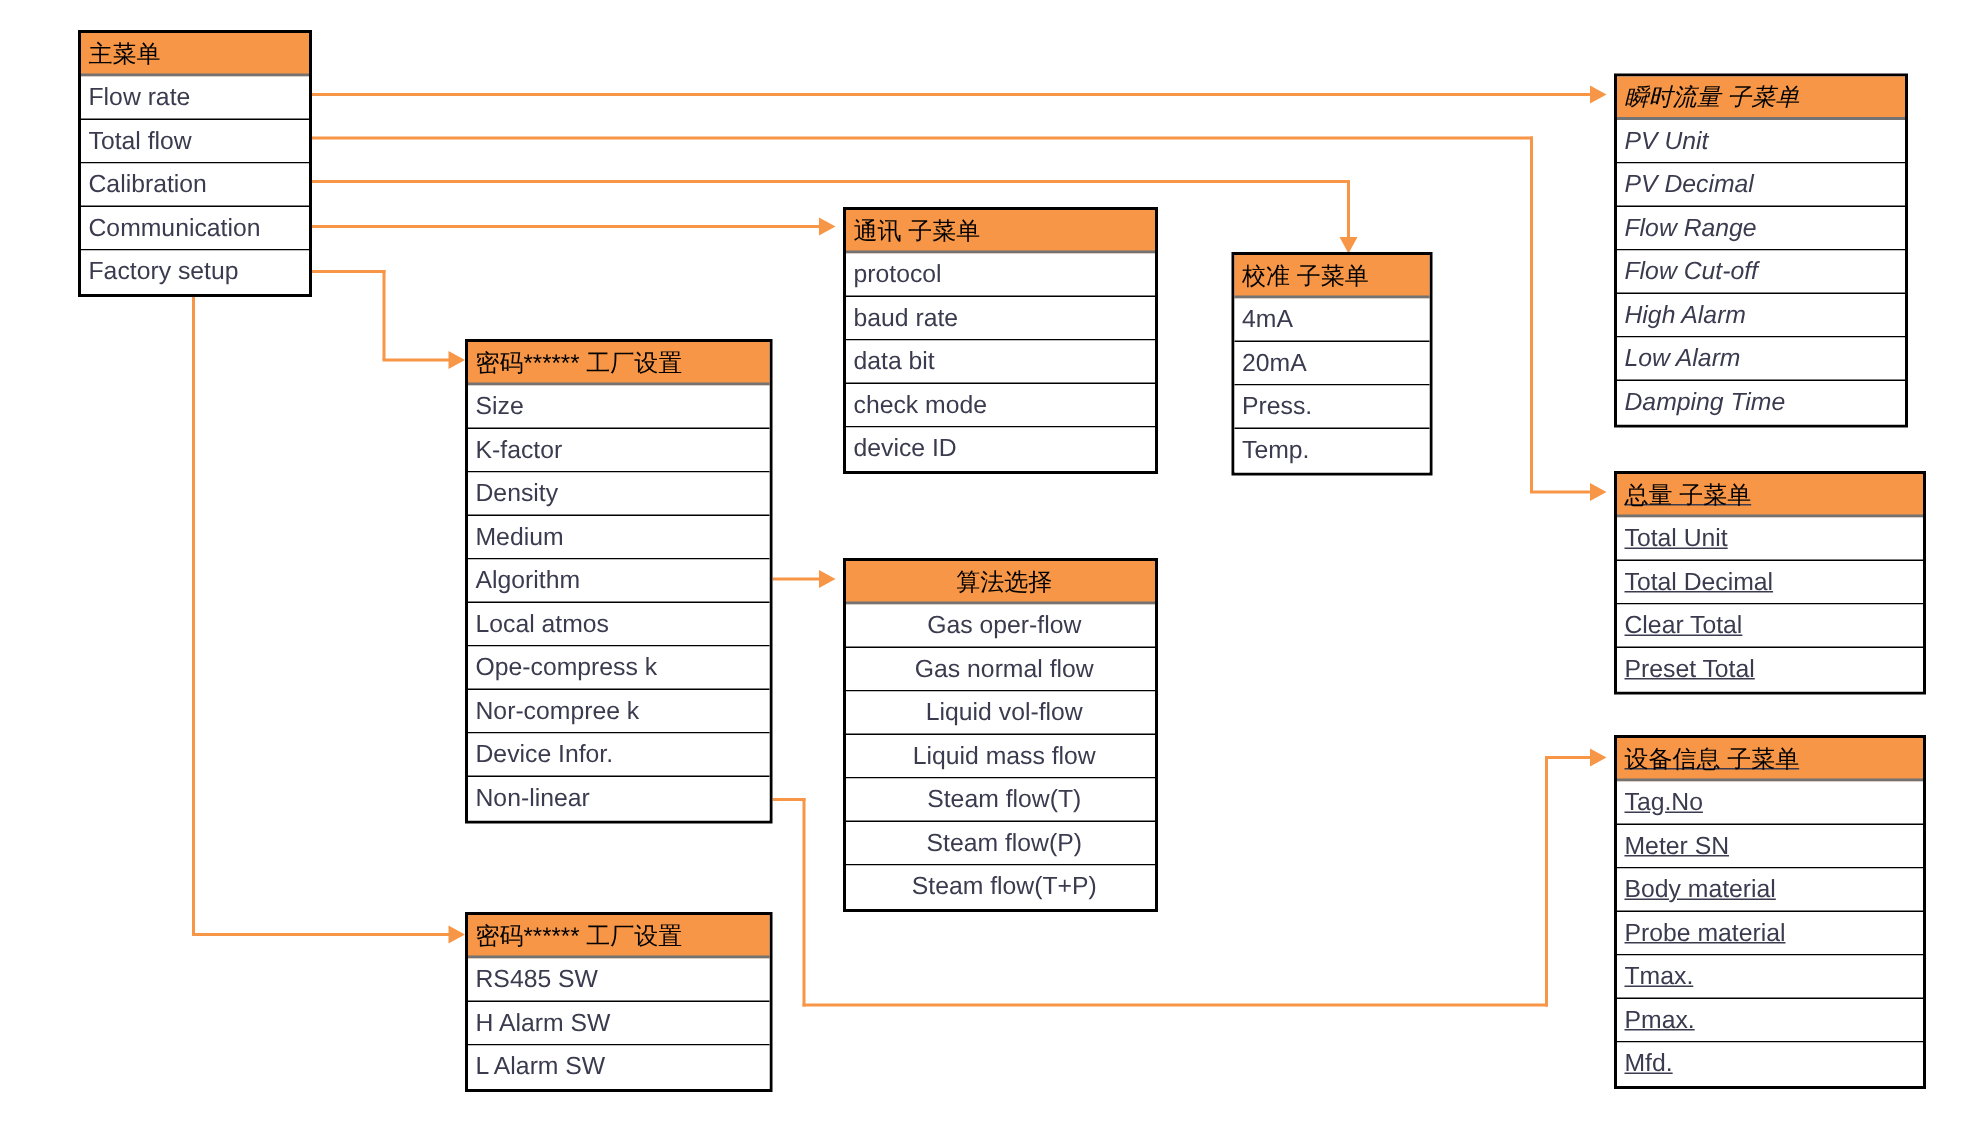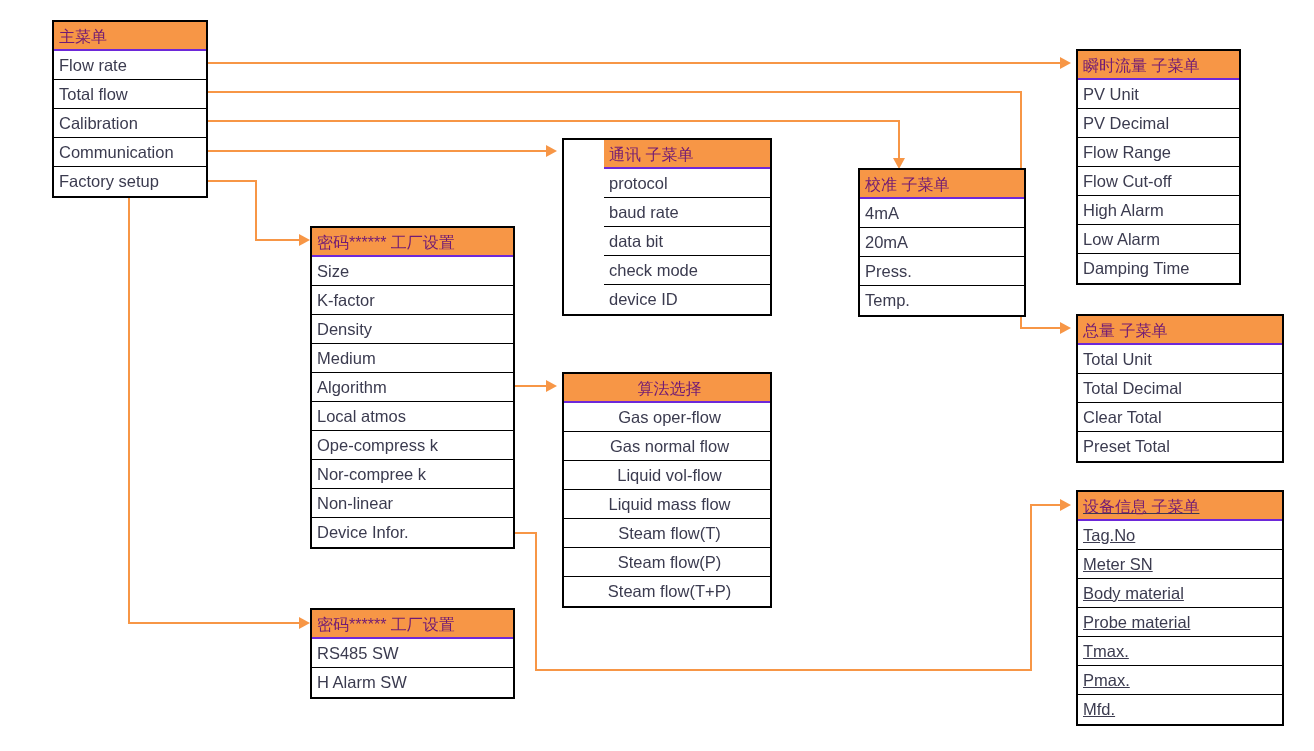--- a/index.html
+++ b/index.html
@@ -34,22 +34,22 @@
     font-size: 16.5px;
     color: #3b3b4f;
     white-space: nowrap;
     overflow: hidden;
     border-bottom: 1.6px solid #000000;
     background: #ffffff;
   }
   .row:last-child { border-bottom: none; }
   .row.header {
     background: #f79646;
-    color: #701a75;
-    border-bottom: 2px solid #6d28d9;
+    color: #000000;
+    border-bottom: 2px solid #737373;
   }
   .row.header.cjk { font-size: 16px; }
 
   
   .annot {
     position: absolute;
     z-index: 3;
   }
   .annot .aline {
     height: 29px;
@@ -125,85 +125,86 @@
 
   <div class="box" style="left:52px; top:20px; width:156px;">
     <div class="row header cjk">主菜单</div>
     <div class="row">Flow rate</div>
     <div class="row">Total flow</div>
     <div class="row">Calibration</div>
     <div class="row">Communication</div>
     <div class="row">Factory setup</div>
   </div>
 
-  <div class="box" style="left:1076px; top:49px; width:165px;">
+  <div class="box" style="left:1076px; top:49px; width:196px;font-style:italic;">
     <div class="row header cjk">瞬时流量 子菜单</div>
     <div class="row">PV Unit</div>
     <div class="row">PV Decimal</div>
     <div class="row">Flow Range</div>
     <div class="row">Flow Cut-off</div>
     <div class="row">High Alarm</div>
     <div class="row">Low Alarm</div>
     <div class="row">Damping Time</div>
   </div>
 
-  <div class="box" style="left:1076px; top:314px; width:208px;">
+  <div class="box" style="left:1076px; top:314px; width:208px;text-decoration:underline;">
     <div class="row header cjk">总量 子菜单</div>
     <div class="row">Total Unit</div>
     <div class="row">Total Decimal</div>
     <div class="row">Clear Total</div>
     <div class="row">Preset Total</div>
   </div>
 
   <div class="box" style="left:1076px; top:490px; width:208px;text-decoration:underline;">
     <div class="row header cjk">设备信息 子菜单</div>
     <div class="row">Tag.No</div>
     <div class="row">Meter SN</div>
     <div class="row">Body material</div>
     <div class="row">Probe material</div>
     <div class="row">Tmax.</div>
     <div class="row">Pmax.</div>
     <div class="row">Mfd.</div>
   </div>
 
-  <div class="box" style="left:562px; top:138px; width:210px;padding-left:40px;">
+  <div class="box" style="left:562px; top:138px; width:210px;">
     <div class="row header cjk">通讯 子菜单</div>
     <div class="row">protocol</div>
     <div class="row">baud rate</div>
     <div class="row">data bit</div>
     <div class="row">check mode</div>
     <div class="row">device ID</div>
   </div>
 
-  <div class="box" style="left:858px; top:168px; width:168px;">
+  <div class="box" style="left:821px; top:168px; width:134px;">
     <div class="row header cjk">校准 子菜单</div>
     <div class="row">4mA</div>
     <div class="row">20mA</div>
     <div class="row">Press.</div>
     <div class="row">Temp.</div>
   </div>
 
   <div class="box" style="left:310px; top:226px; width:205px;">
     <div class="row header cjk">密码****** 工厂设置</div>
     <div class="row">Size</div>
     <div class="row">K-factor</div>
     <div class="row">Density</div>
     <div class="row">Medium</div>
     <div class="row">Algorithm</div>
     <div class="row">Local atmos</div>
     <div class="row">Ope-compress k</div>
     <div class="row">Nor-compree k</div>
+    <div class="row">Device Infor.</div>
     <div class="row">Non-linear</div>
-    <div class="row">Device Infor.</div>
   </div>
 
   <div class="box" style="left:310px; top:608px; width:205px;">
     <div class="row header cjk">密码****** 工厂设置</div>
     <div class="row">RS485 SW</div>
     <div class="row">H Alarm SW</div>
+    <div class="row">L Alarm SW</div>
   </div>
 
   <div class="box" style="left:562px; top:372px; width:210px;text-align:center;">
     <div class="row header cjk">算法选择</div>
     <div class="row">Gas oper-flow</div>
     <div class="row">Gas normal flow</div>
     <div class="row">Liquid vol-flow</div>
     <div class="row">Liquid mass flow</div>
     <div class="row">Steam flow(T)</div>
     <div class="row">Steam flow(P)</div>

